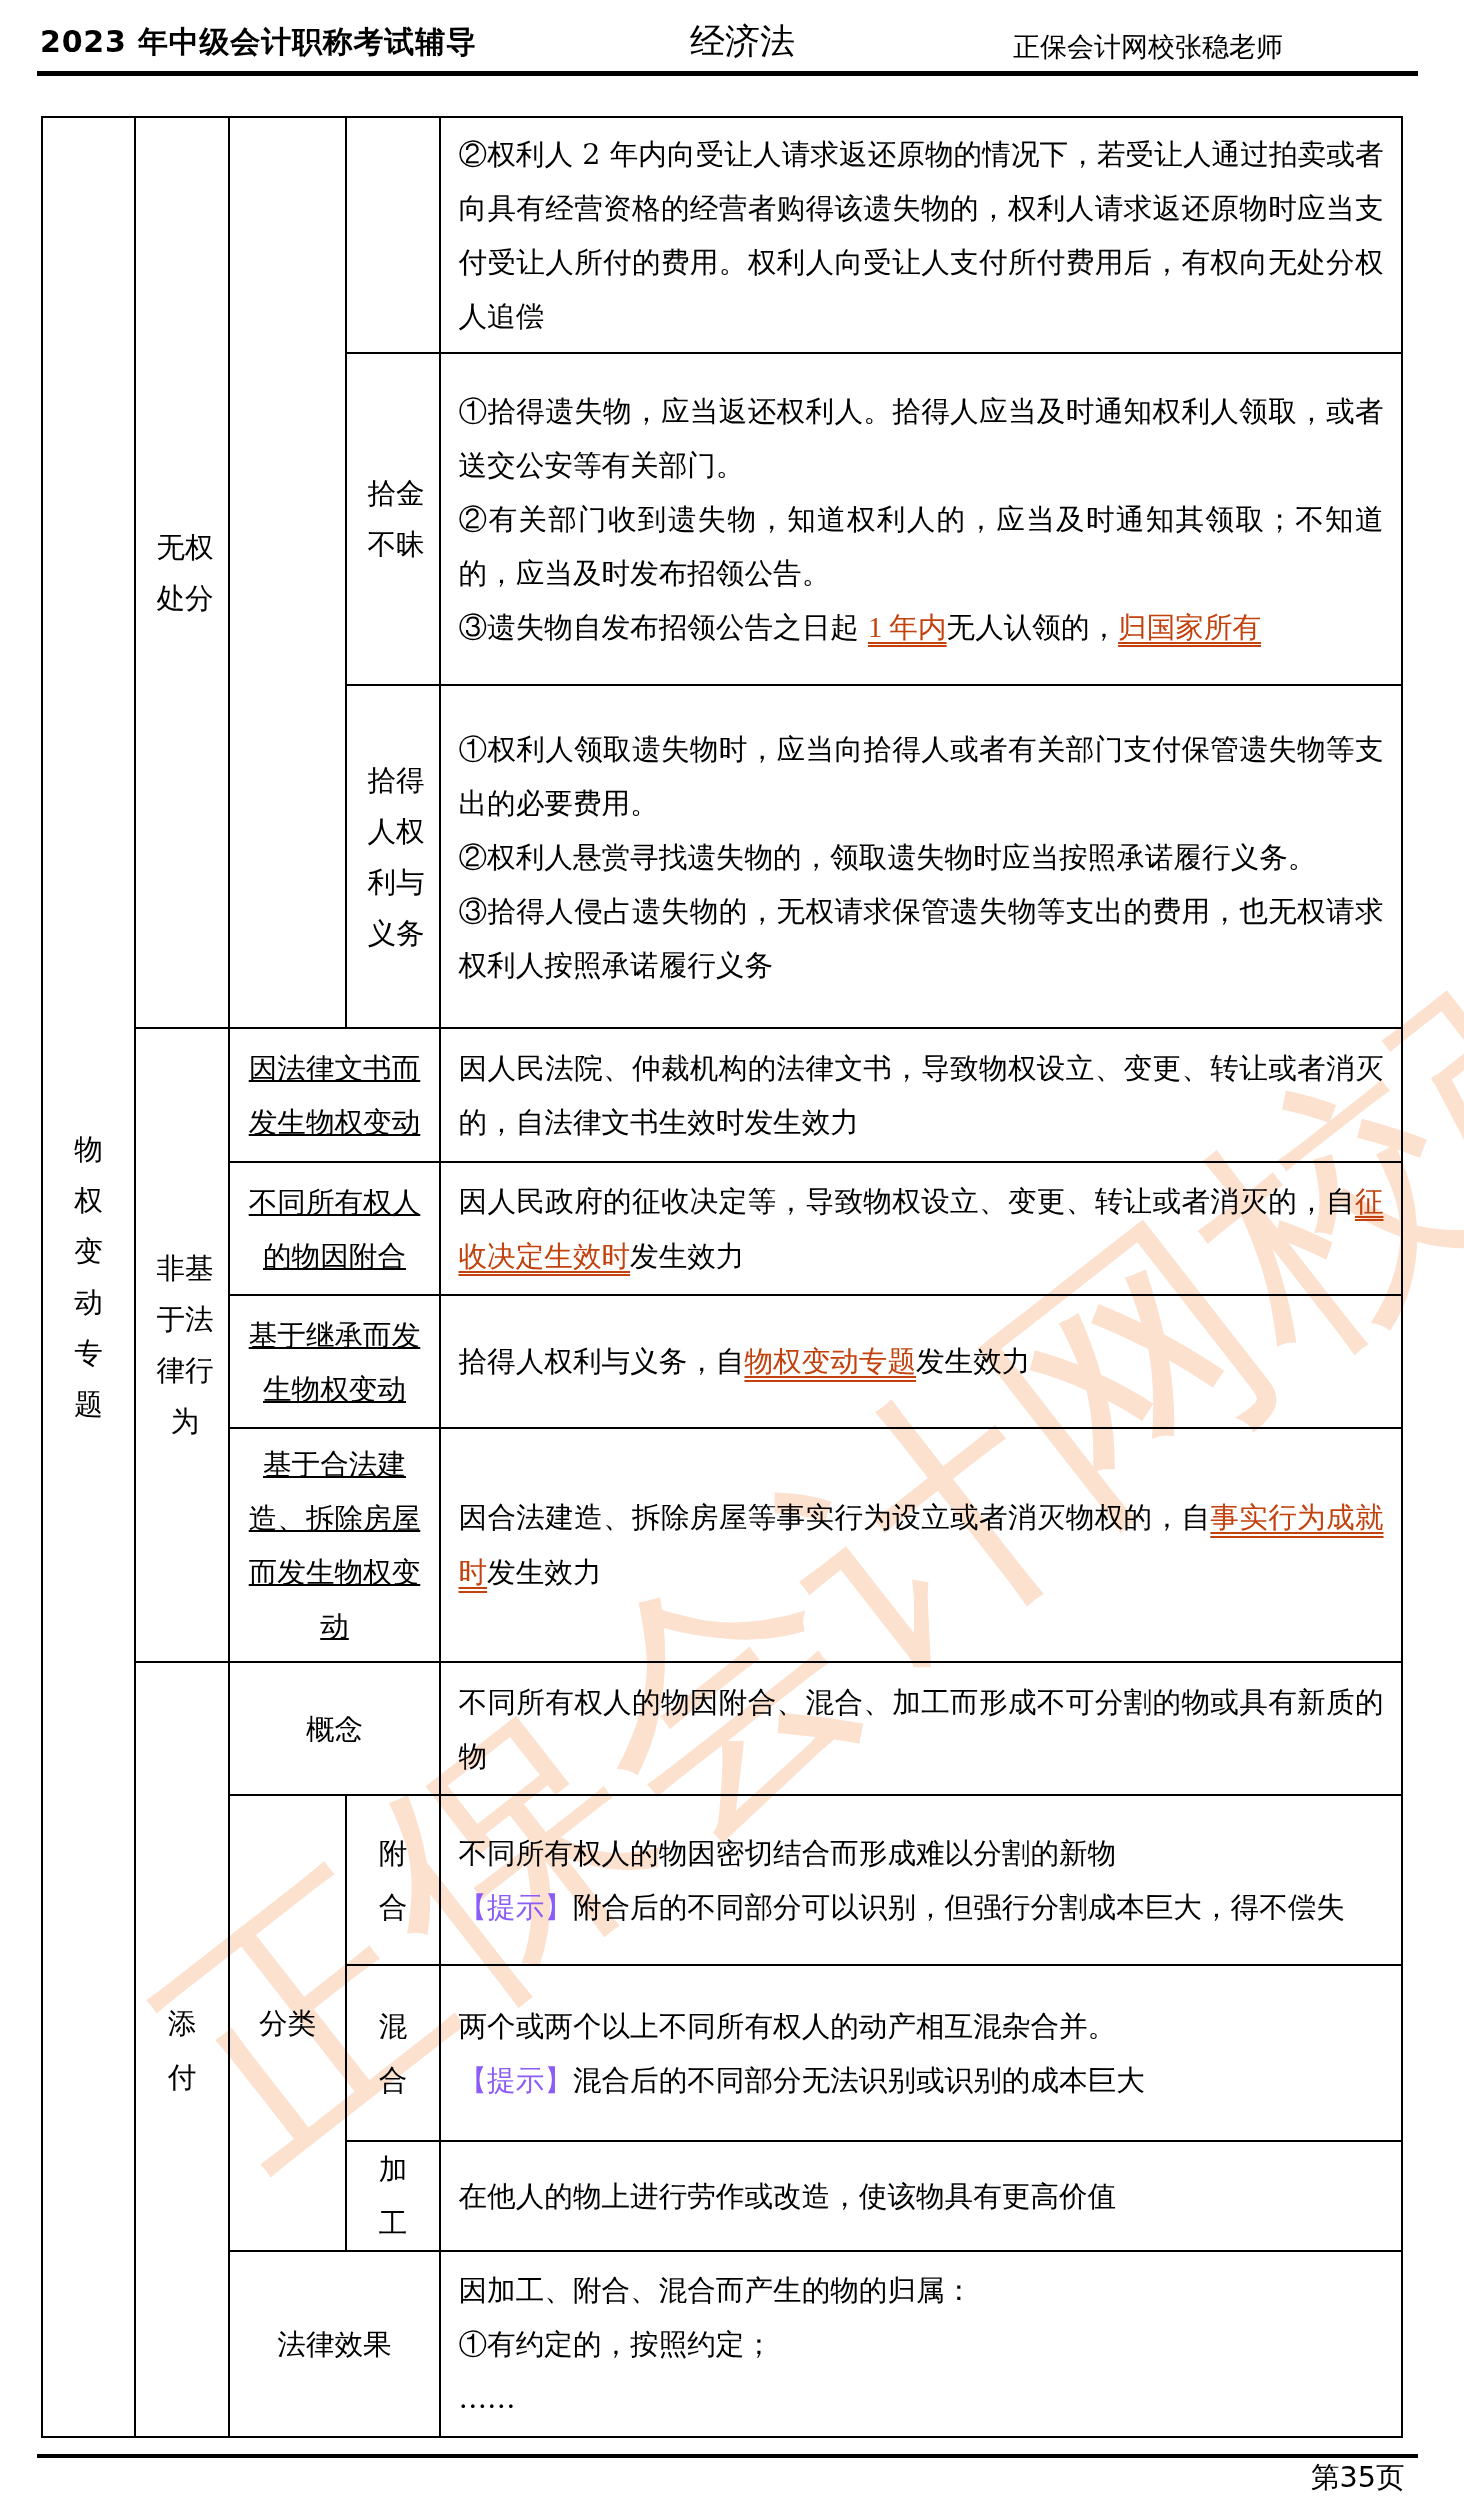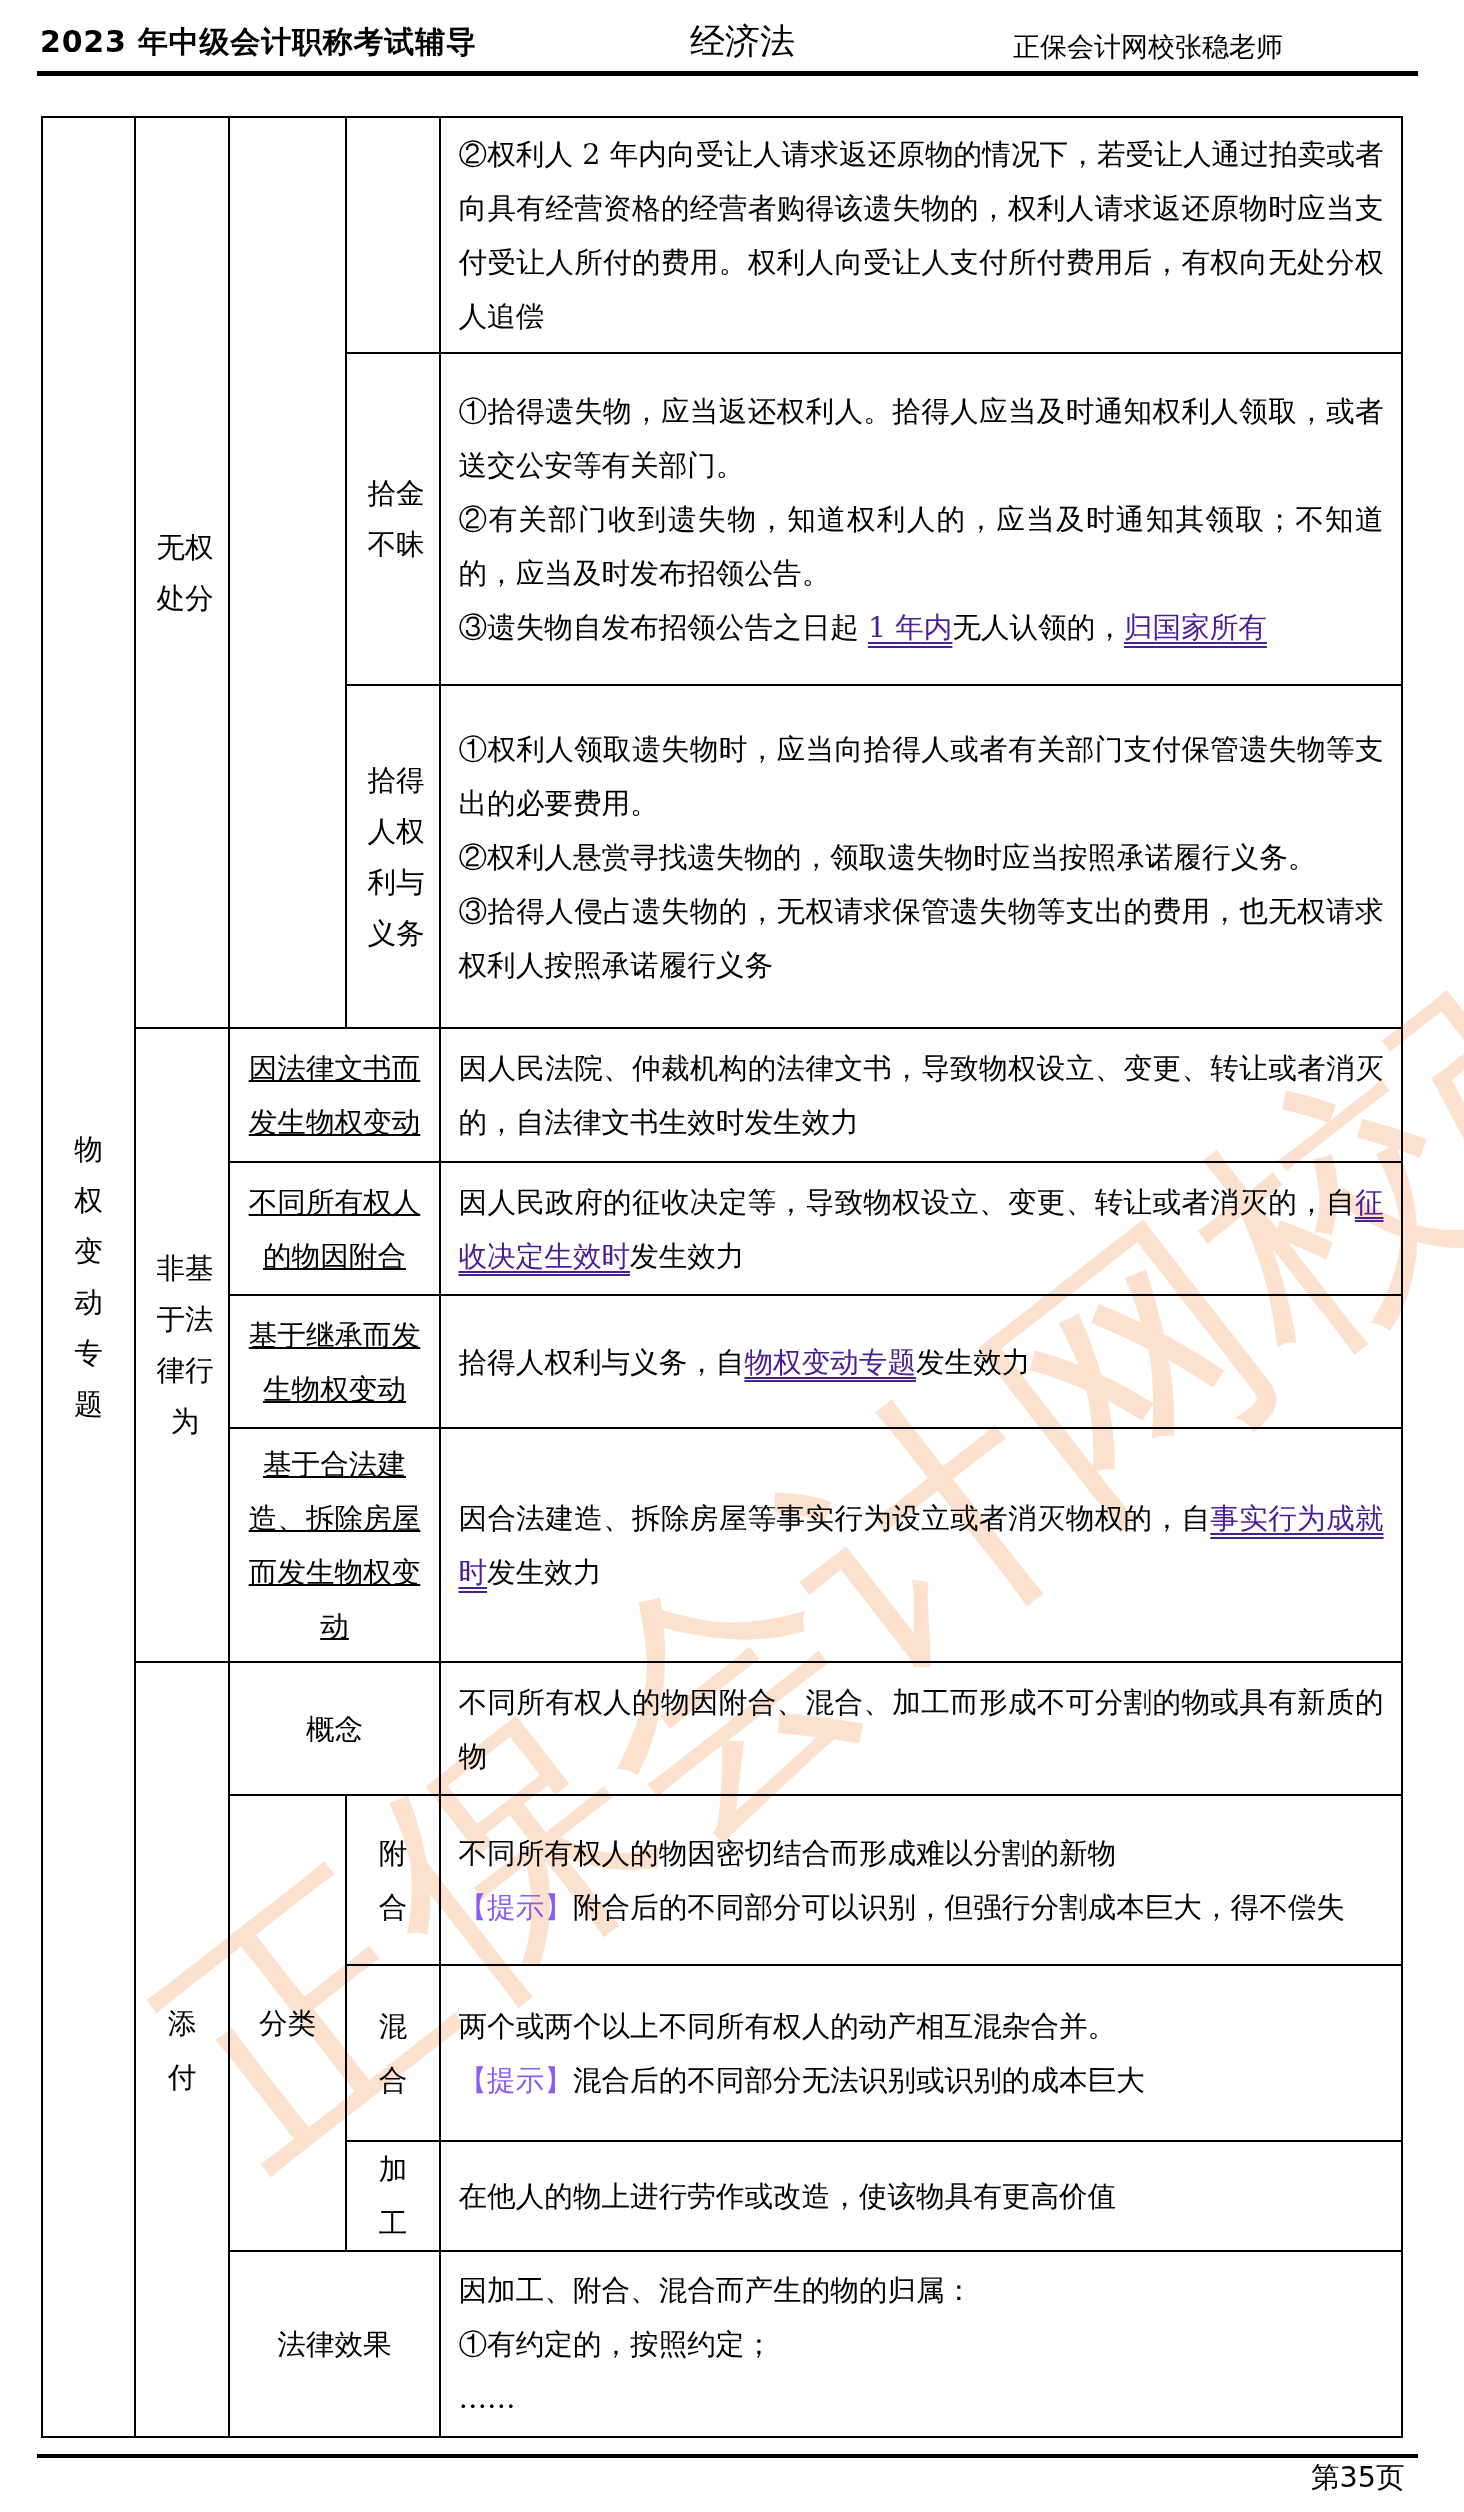--- a/index.html
+++ b/index.html
@@ -23,21 +23,21 @@
 
   table.main { position: absolute; left: 41px; top: 116px; border-collapse: collapse;
                table-layout: fixed; width: 1360px; z-index: 2; }
   table.main td { border: 2.4px solid #000; padding: 0 17.5px; font-size: 28.6px; line-height: 54px;
                   vertical-align: middle; word-break: break-all; }
   td.lab { text-align: center; padding: 0 8px; }
   td.lab-l { text-align: center; padding: 0 4.8px; text-decoration: underline; }
   td.content { padding: 0 19px; text-align: justify; }
   .vert { width: 32px; margin: 0 auto; line-height: 51px; text-align: center; }
   .two { width: 63px; margin: 0 auto; line-height: 51px; }
-  .hl { color: #4c1d95; text-decoration: underline double; text-underline-offset: 4.8px; }
+  .hl { color: #c2410c; text-decoration: underline double; text-underline-offset: 4.8px; font-family: Liberation Serif, serif; }
   .tip { color: #8b5cf6; }
   .line { display: block; }
 </style>
 </head>
 <body>
 
 <div class="hdr-left">2023 年中级会计职称考试辅导</div>
 <div class="hdr-center">经济法</div>
 <div class="hdr-right">正保会计网校张稳老师</div>
 <div class="hdr-rule"></div>

